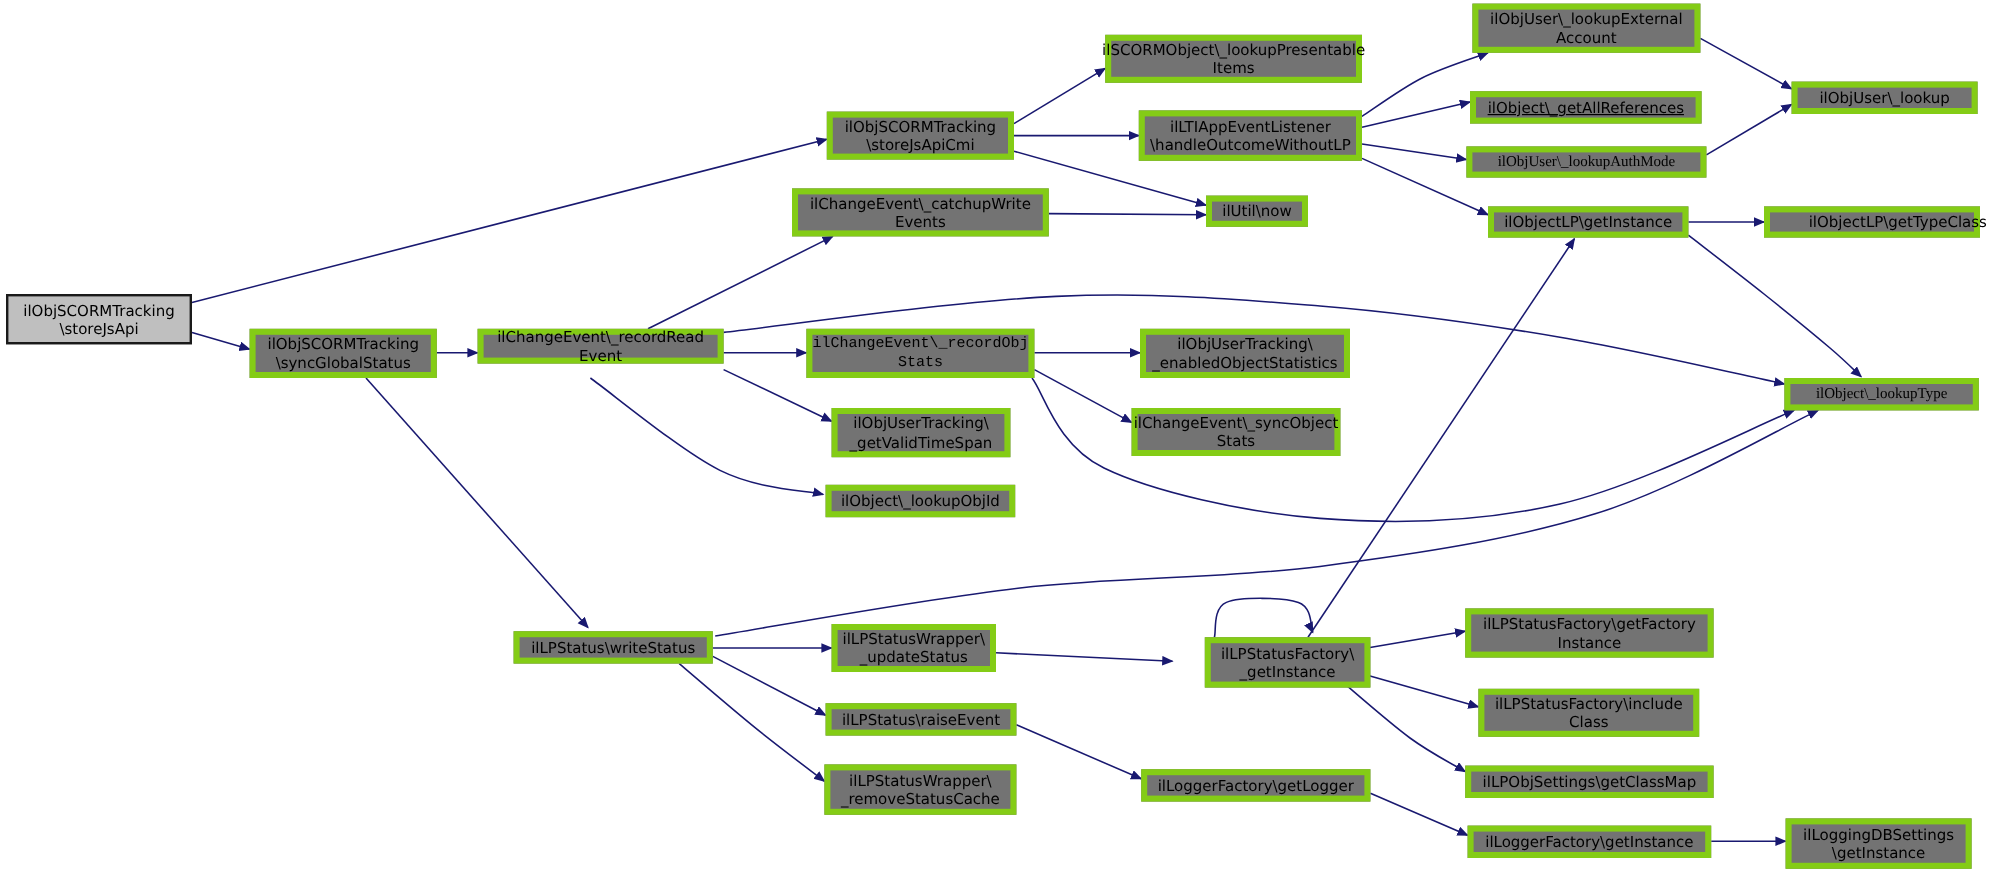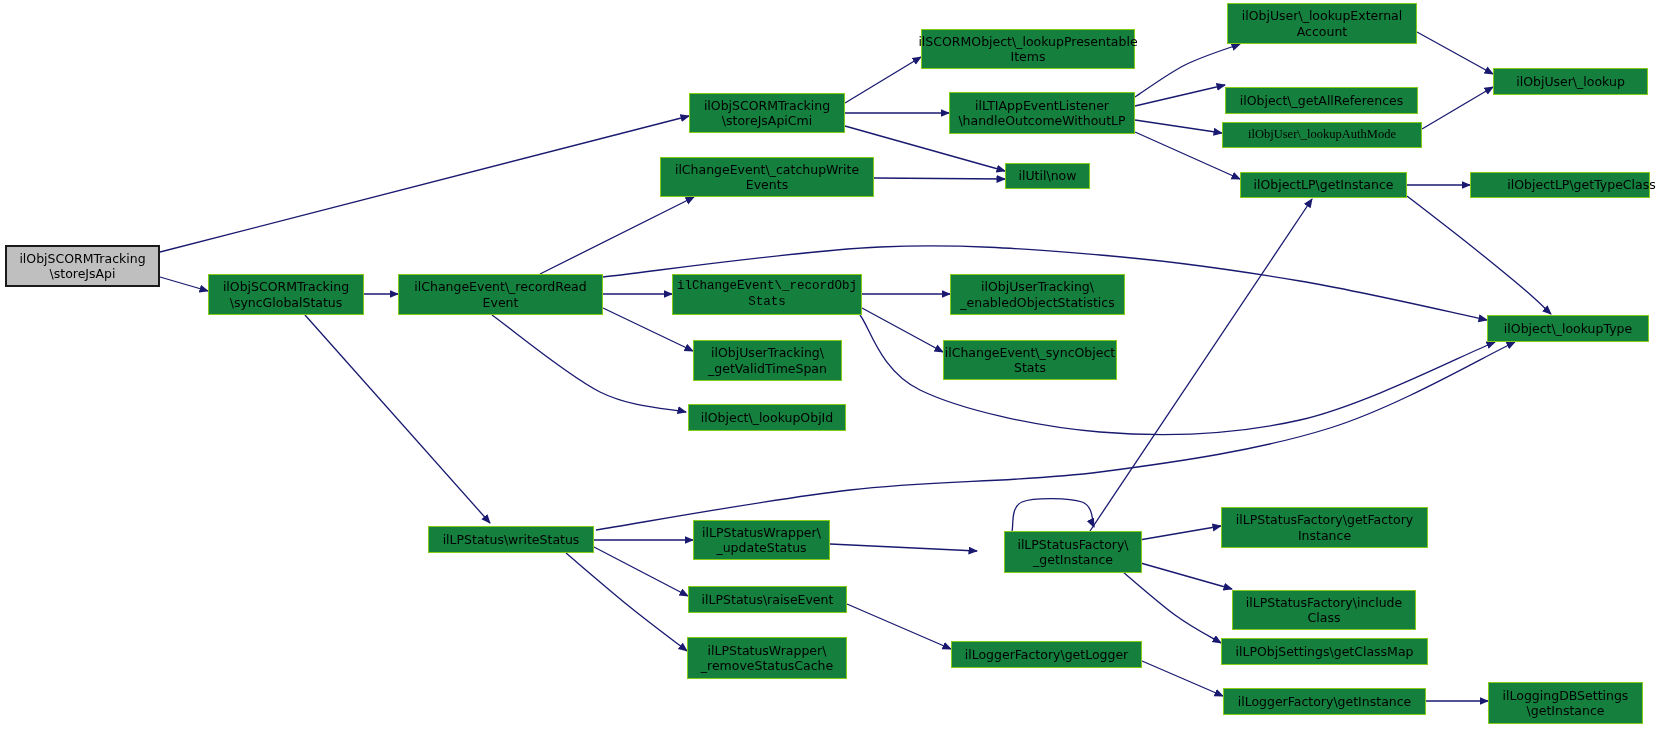--- a/index.html
+++ b/index.html
@@ -8,22 +8,22 @@
     width:1659px;height:729px;
     background:#ffffff;
     font-family:"DejaVu Sans","Liberation Sans",sans-serif;
     overflow:hidden;
   }
   #edge-layer{position:absolute;left:0;top:0;width:1659px;height:729px;}
   .edge{fill:none;stroke:#191970;stroke-width:1.3px;}
   .node{
     position:absolute;
     box-sizing:border-box;
-    background:#15803d;
-    border:1px solid #84cc16;
+    background:#737373;
+    border:5px solid #84cc16;
     display:flex;flex-direction:column;
     align-items:center;justify-content:center;
     font-size:12.5px;line-height:1.22;color:#000000;
     white-space:nowrap;text-align:center;
     cursor:pointer;
   }
   .node.root{
     background:#bfbfbf;
     border:2px solid #1a1a1a;
     cursor:default;
@@ -81,21 +81,21 @@
   </svg>
   <div>
       <div class="node root" style="left: 5px; top: 245px; width: 155px; height: 42px;">
         <div>ilObjSCORMTracking</div>
         <div>\storeJsApi</div>
       </div>
       <div class="node" style="left: 208px; top: 274px; width: 156px; height: 41px;">
         <div>ilObjSCORMTracking</div>
         <div>\syncGlobalStatus</div>
       </div>
-      <div class="node" style="left: 398px; top: 274px; width: 205px; height: 41px;">
+      <div class="node" style="left: 398px; top: 274px; width: 205px; height: 29px;">
         <div>ilChangeEvent\_recordRead</div>
         <div>Event</div>
       </div>
       <div class="node" style="left: 689px; top: 93px; width: 156px; height: 40px;">
         <div>ilObjSCORMTracking</div>
         <div>\storeJsApiCmi</div>
       </div>
       <div class="node" style="left: 660px; top: 157px; width: 214px; height: 40px;">
         <div>ilChangeEvent\_catchupWrite</div>
         <div>Events</div>
@@ -108,21 +108,21 @@
         <div>ilLTIAppEventListener</div>
         <div>\handleOutcomeWithoutLP</div>
       </div>
       <div class="node" style="left: 1005px; top: 163px; width: 85px; height: 26px;">
         <div>ilUtil\now</div>
       </div>
       <div class="node" style="left: 1227px; top: 3px; width: 190px; height: 41px;">
         <div>ilObjUser\_lookupExternal</div>
         <div>Account</div>
       </div>
-      <div class="node" style="left: 1225px; top: 87px; width: 193px; height: 27px;">
+      <div class="node" style="left: 1225px; top: 76px; width: 193px; height: 27px; text-decoration: underline;">
         <div>ilObject\_getAllReferences</div>
       </div>
       <div class="node" style="left: 1493px; top: 68px; width: 155px; height: 27px;">
         <div>ilObjUser\_lookup</div>
       </div>
       <div class="node" style="left: 1222px; top: 122px; width: 200px; height: 26px; font-family: Liberation Serif, serif;">
         <div>ilObjUser\_lookupAuthMode</div>
       </div>
       <div class="node" style="left: 1240px; top: 172px; width: 167px; height: 26px;">
         <div>ilObjectLP\getInstance</div>
@@ -142,21 +142,21 @@
         <div>ilObject\_lookupObjId</div>
       </div>
       <div class="node" style="left: 950px; top: 274px; width: 175px; height: 41px;">
         <div>ilObjUserTracking\</div>
         <div>_enabledObjectStatistics</div>
       </div>
       <div class="node" style="left: 943px; top: 340px; width: 174px; height: 40px;">
         <div>ilChangeEvent\_syncObject</div>
         <div>Stats</div>
       </div>
-      <div class="node" style="left: 1487px; top: 315px; width: 162px; height: 27px;">
+      <div class="node" style="left: 1487px; top: 315px; width: 162px; height: 27px; font-family: Liberation Serif, serif;">
         <div>ilObject\_lookupType</div>
       </div>
       <div class="node" style="left: 428px; top: 526px; width: 166px; height: 27px;">
         <div>ilLPStatus\writeStatus</div>
       </div>
       <div class="node" style="left: 693px; top: 520px; width: 137px; height: 40px;">
         <div>ilLPStatusWrapper\</div>
         <div>_updateStatus</div>
       </div>
       <div class="node" style="left: 688px; top: 586px; width: 159px; height: 27px;">
@@ -170,21 +170,21 @@
         <div>ilLPStatusFactory\</div>
         <div>_getInstance</div>
       </div>
       <div class="node" style="left: 951px; top: 641px; width: 191px; height: 27px;">
         <div>ilLoggerFactory\getLogger</div>
       </div>
       <div class="node" style="left: 1221px; top: 507px; width: 207px; height: 41px;">
         <div>ilLPStatusFactory\getFactory</div>
         <div>Instance</div>
       </div>
-      <div class="node" style="left: 1232px; top: 574px; width: 184px; height: 40px; margin-top: 16px;">
+      <div class="node" style="left: 1232px; top: 574px; width: 184px; height: 40px;">
         <div>ilLPStatusFactory\include</div>
         <div>Class</div>
       </div>
       <div class="node" style="left: 1221px; top: 638px; width: 207px; height: 27px;">
         <div>ilLPObjSettings\getClassMap</div>
       </div>
       <div class="node" style="left: 1223px; top: 688px; width: 203px; height: 27px;">
         <div>ilLoggerFactory\getInstance</div>
       </div>
       <div class="node" style="left: 1488px; top: 682px; width: 155px; height: 42px;">

